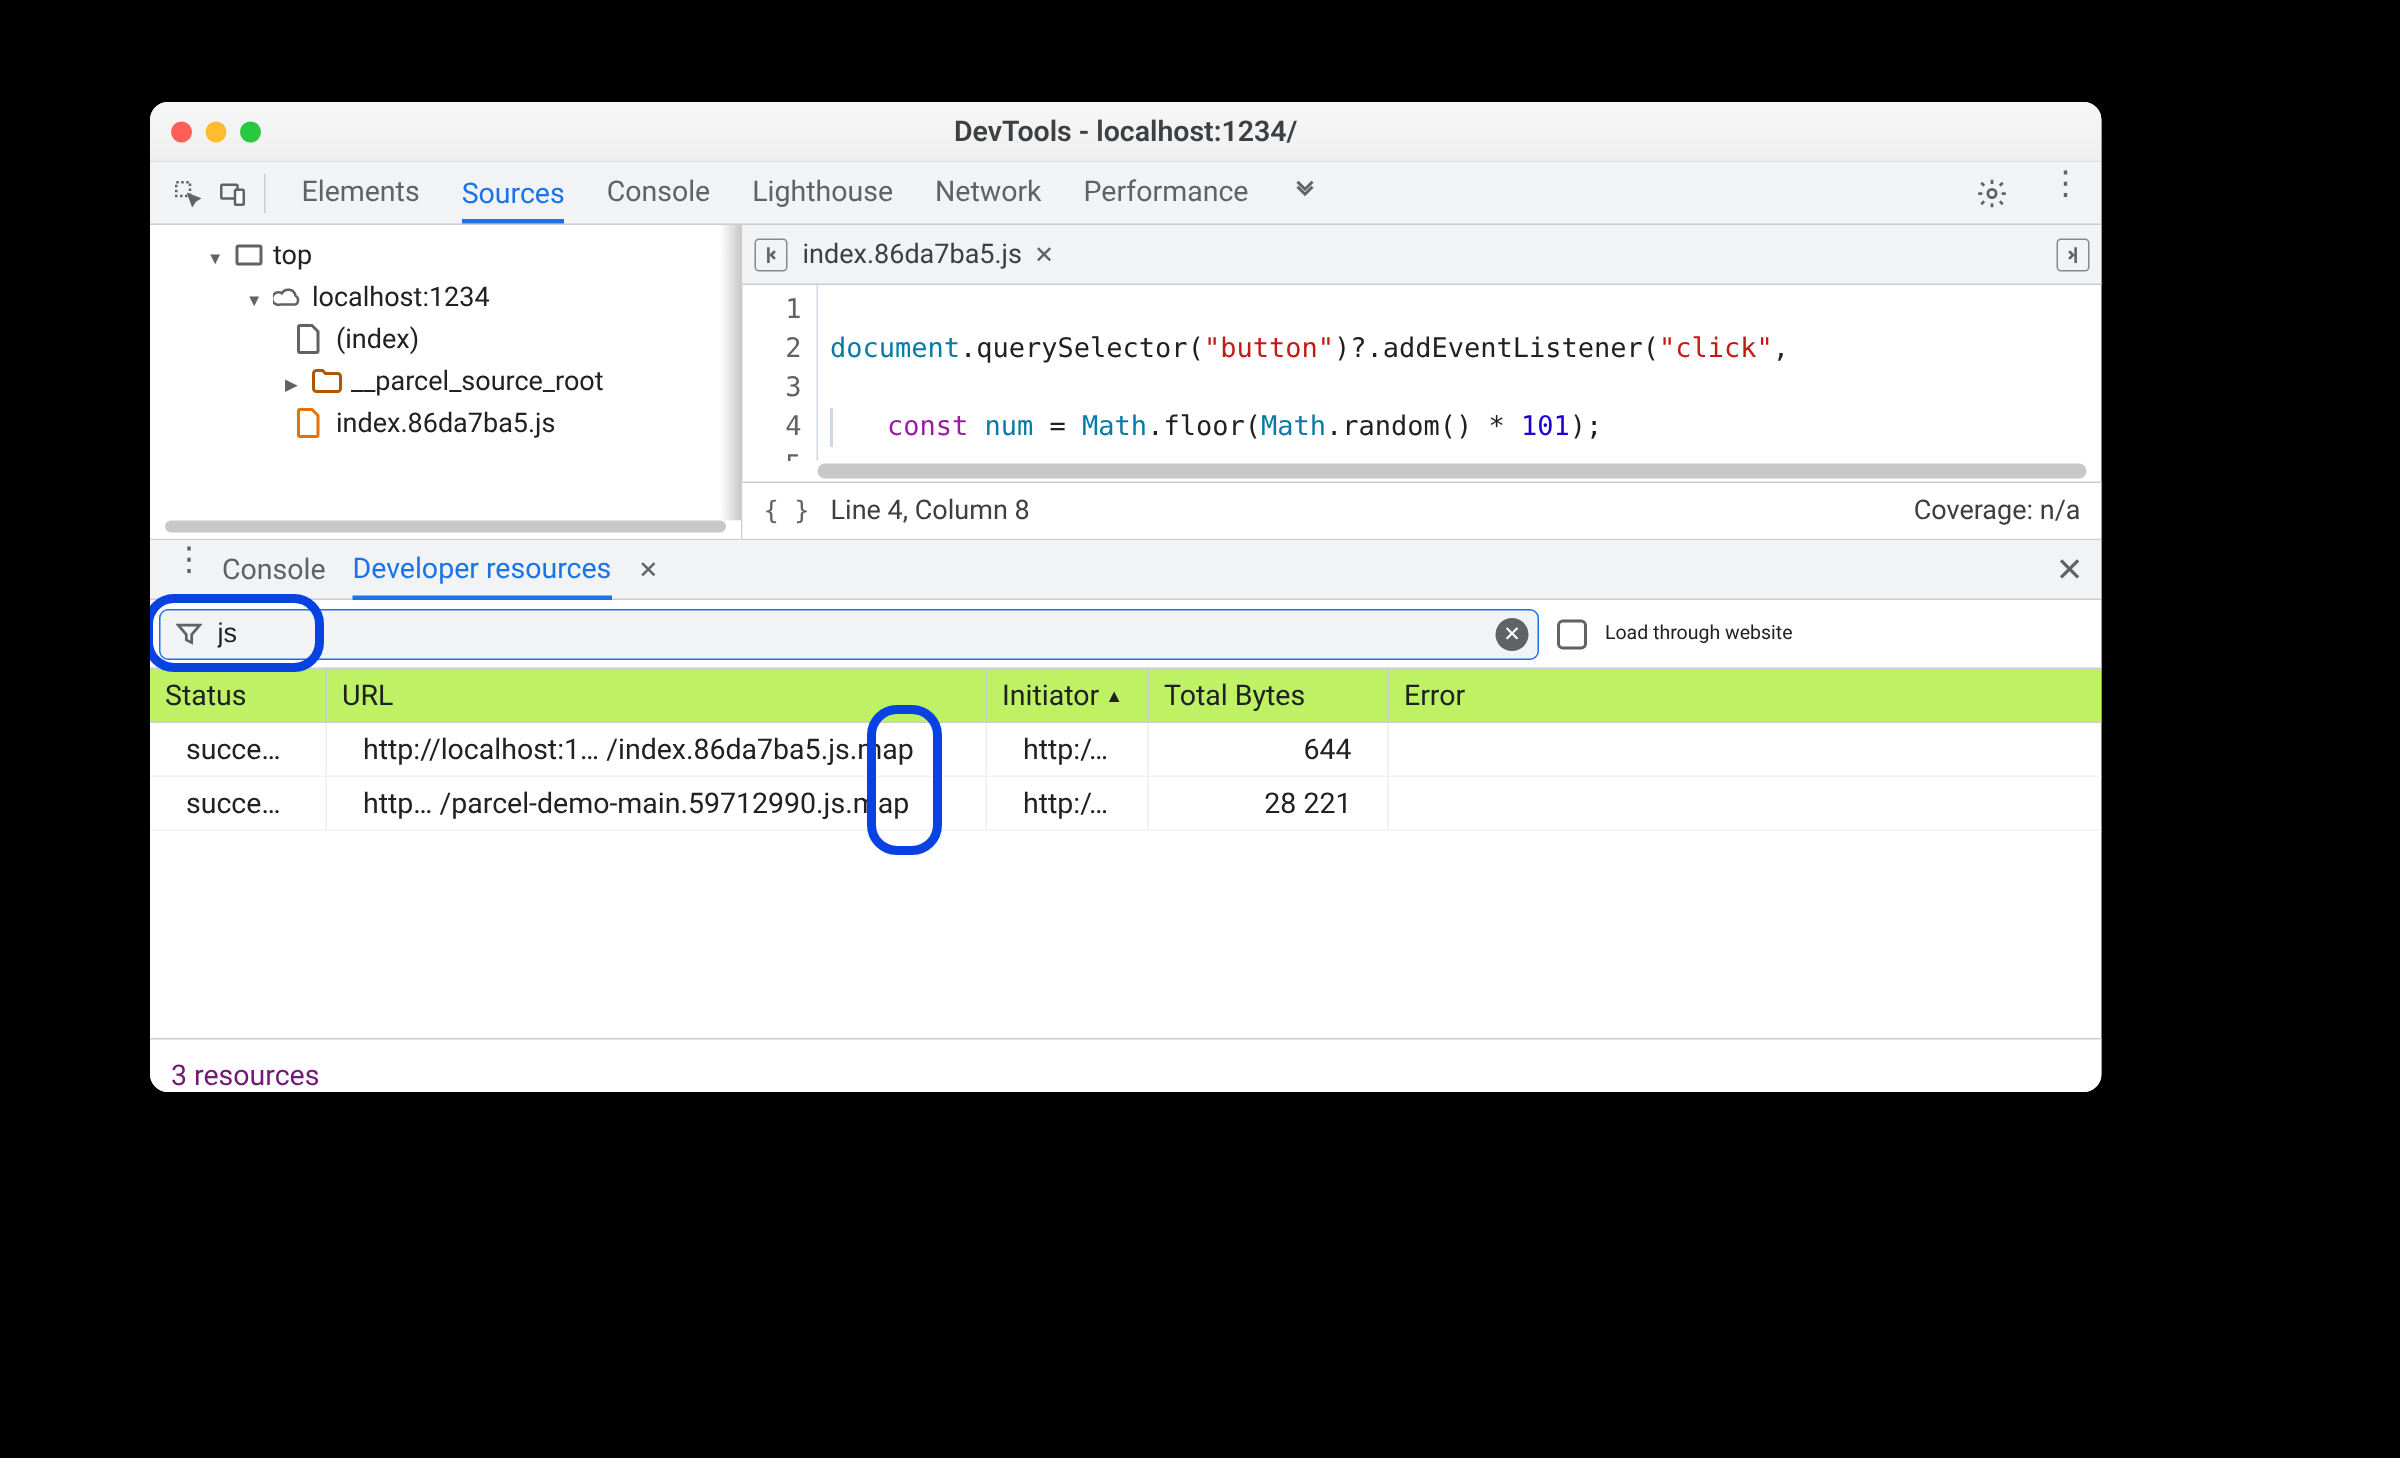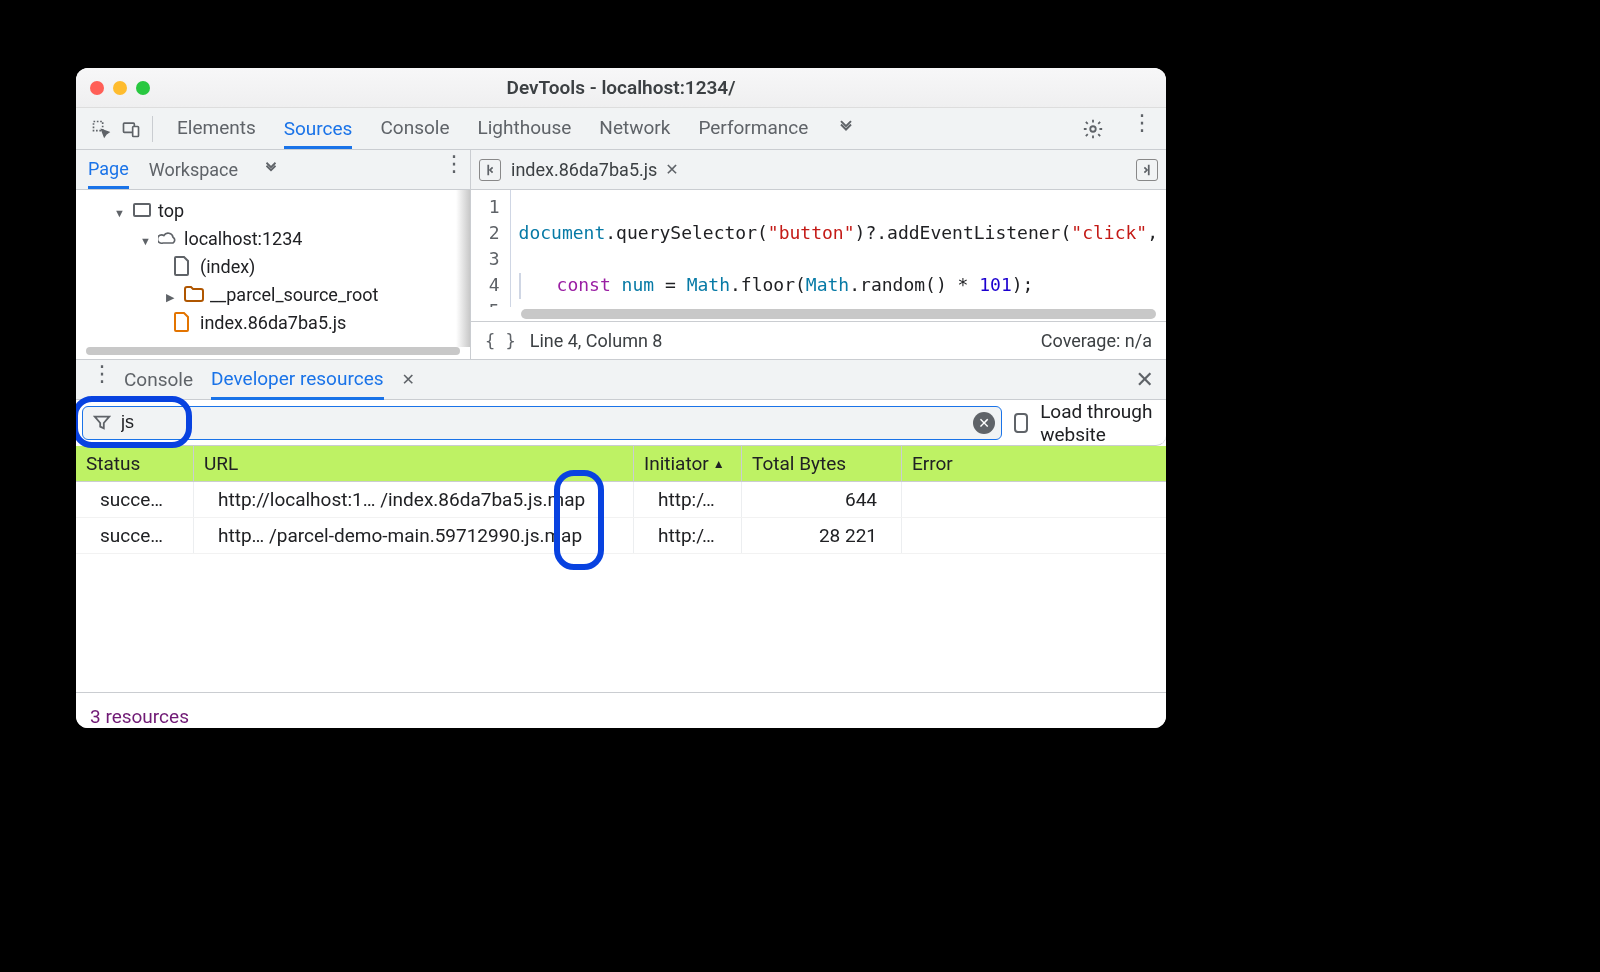--- a/index.html
+++ b/index.html
@@ -26,22 +26,22 @@
   * { box-sizing: border-box; }
   html, body { margin:0; padding:0; height:100%; }
   body {
     background: var(--bg);
     font-family: -apple-system, BlinkMacSystemFont, "Segoe UI", Roboto, sans-serif;
     font-size: 16px;
     color: var(--text);
   }
   .window {
     position:absolute;
-    left:76px; top:68px;
-    width:1090px; height:660px;
+    left:100px; top:68px;
+    width:1301px; height:660px;
     background: var(--panel);
     border-radius: 12px;
     box-shadow: 0 30px 60px rgba(0,0,0,.5);
     overflow:hidden;
     display:flex; flex-direction:column;
   }
   
   .titlebar {
     height:40px;
     background: linear-gradient(#f7f7f8,#efeff0);
@@ -137,36 +137,35 @@
   }
   .drawer-tabs{
     height:40px;display:flex;align-items:center;gap:18px;padding:0 12px;border-bottom:1px solid var(--border);background:var(--panel-light);
   }
   .drawer-tab{font-size:19px;color:#5f6368;cursor:pointer;}
   .drawer-tab.active{color:var(--blue);border-bottom:3px solid var(--blue);padding-bottom:7px;margin-bottom:-7px;}
   .drawer-close{margin-left:auto;font-size:22px;color:#5f6368;cursor:pointer;}
   .filterbar{
     height:46px;display:flex;align-items:center;gap:12px;padding:0 10px 0 6px;background:#fff; border-bottom:1px solid var(--border);
     position:relative;
-    border-radius:10px;
   }
   .filter-wrap{flex:0 0 920px; display:flex; align-items:center;
     background:#f1f3f4;border:1px solid var(--blue);border-radius:6px;height:34px;padding:0 36px 0 10px;gap:8px;position:relative;}
   .filter-wrap input{border:none;background:transparent;outline:none;font-size:18px;flex:1;color:#202124;}
   .filter-clear{position:absolute;right:6px;top:5px;width:22px;height:22px;border-radius:50%;background:#5f6368;display:flex;align-items:center;justify-content:center;color:#fff;font-size:14px;cursor:pointer;}
   .funnel{width:18px;height:18px;}
   .highlight-ring{
     position:absolute;
     border:6px solid var(--highlight);
     border-radius:20px;
     pointer-events:none;
   }
   .hr1{left:-4px;top:-4px;width:120px;height:52px;z-index:5;}
   .checkbox{width:20px;height:20px;border:2px solid #5f6368;border-radius:4px;}
-  .cblabel{font-size:19px;color:#202124;}
+  .cblabel{font-size:13px;color:#202124;}
   
   .rtable{flex:1;display:flex;flex-direction:column;min-height:0;}
   .rhead,.rrow{display:grid;grid-template-columns:118px 440px 108px 160px 1fr;font-size:19px;}
   .rhead{background:#bef264;border-bottom:1px solid var(--border);}
   .rhead .cell{padding:6px 10px;border-right:1px solid var(--border);color:#202124;display:flex;align-items:center;gap:4px;}
   .rhead .cell:last-child{border-right:none;}
   .rrow .cell{padding:6px 24px;border-right:1px solid #eceef0;white-space:nowrap;overflow:hidden;text-overflow:ellipsis;}
   .rrow .cell:last-child{border-right:none;}
   .rrow{border-bottom:1px solid #f2f2f2;}
   .rrow .bytes{text-align:right;}
@@ -223,31 +222,20 @@
             <circle cx="12" cy="12" r="3"></circle>
             <path d="M12 2v3M12 19v3M4.2 4.2l2.1 2.1M17.7 17.7l2.1 2.1M2 12h3M19 12h3M4.2 19.8l2.1-2.1M17.7 6.3l2.1-2.1"></path>
           </svg>
       </div>
       <div class="icon-btn"><span class="kebab"></span></div>
     </div>
   </div>
 
   <div class="upper">
     <div class="sidepane">
-      <div class="sidepane-tabs">
-        <div class="sidepane-tab active">Page</div>
-        <div class="sidepane-tab">Workspace</div>
-        <div class="more-h" style="margin-left:4px;">
-          <svg viewBox="0 0 24 24" width="18" height="18">
-              <path d="M6 9l6 6 6-6" stroke="#5f6368" stroke-width="2.4" fill="none"></path>
-              <path d="M6 9l6 6 6-6" stroke="#5f6368" stroke-width="2.4" fill="none" transform="translate(0,-4)"></path>
-            </svg>
-        </div>
-        <div class="side-more"><span class="kebab"></span></div>
-      </div>
       <div class="tree">
         <div class="row indent1">
           <span class="tri open"></span>
           <span class="frame-icon">
               <svg viewBox="0 0 20 20">
                 <rect x="2" y="4" width="16" height="12" rx="1" fill="none" stroke="#5f6368" stroke-width="2"></rect>
               </svg>
             </span>
           <span class="lbl">top</span>
         </div>

